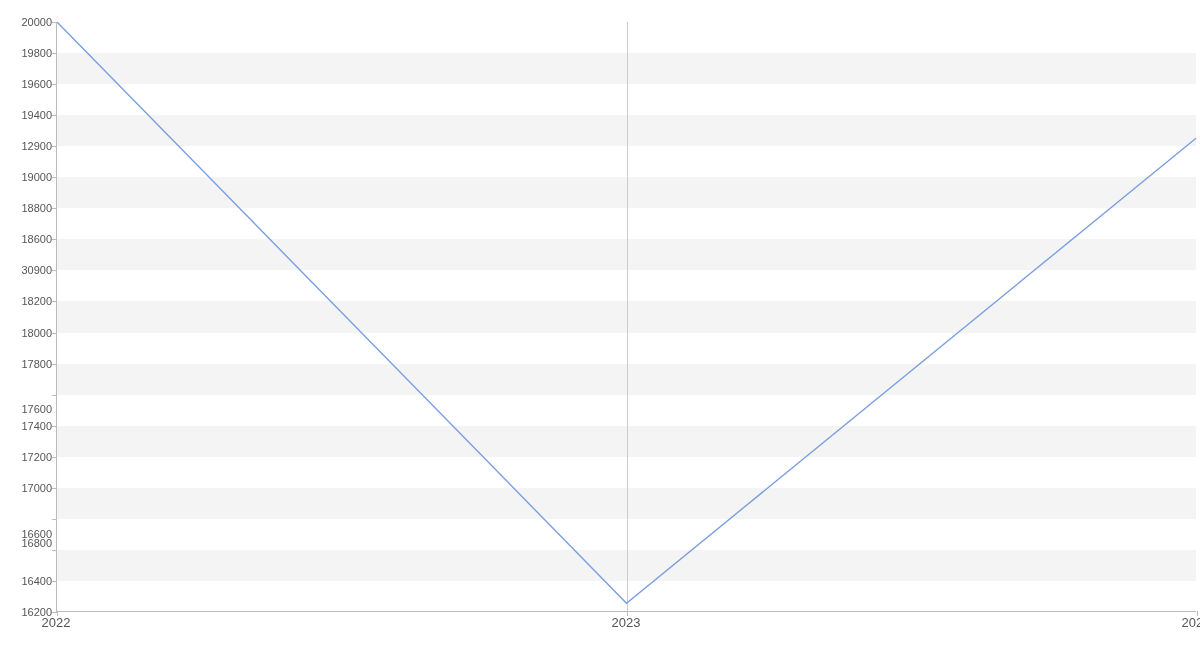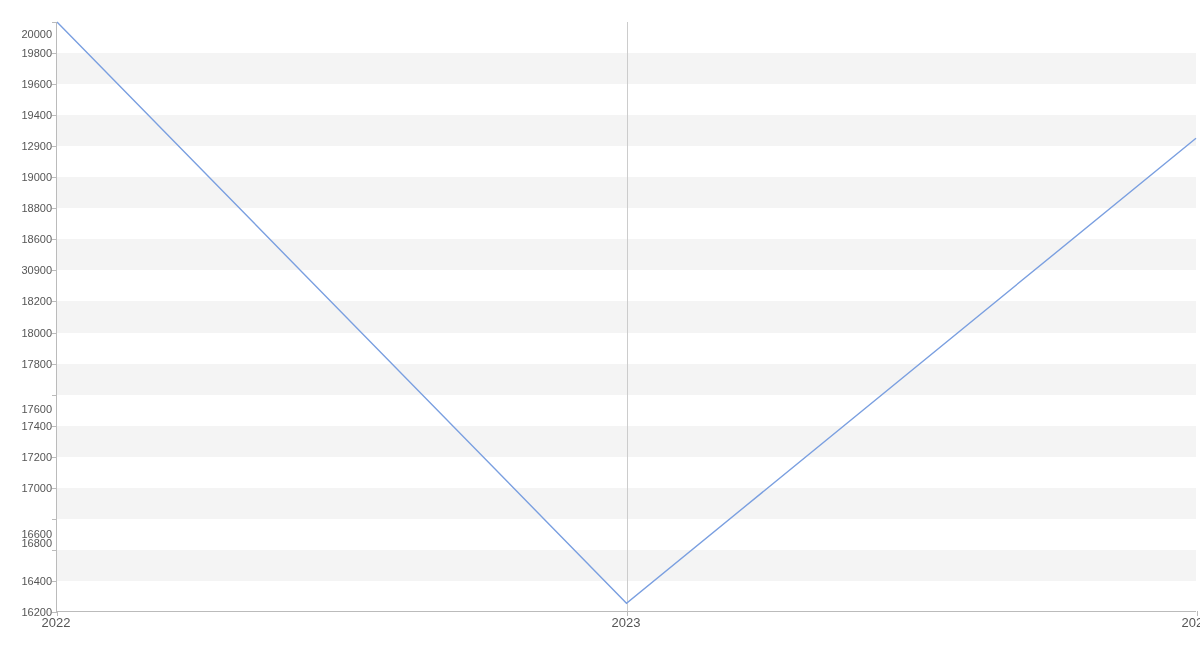--- a/index.html
+++ b/index.html
@@ -149,17 +149,17 @@
     <div class="y-tick-label" style="top: 332.526px;">18000</div>
     <div class="y-tick-label" style="top: 301.474px;">18200</div>
     <div class="y-tick-label" style="top: 270.421px;">30900</div>
     <div class="y-tick-label" style="top: 239.368px;">18600</div>
     <div class="y-tick-label" style="top: 208.316px;">18800</div>
     <div class="y-tick-label" style="top: 177.263px;">19000</div>
     <div class="y-tick-label" style="top: 146.211px;">12900</div>
     <div class="y-tick-label" style="top: 115.158px;">19400</div>
     <div class="y-tick-label" style="top: 84.1053px;">19600</div>
     <div class="y-tick-label" style="top: 53.0526px;">19800</div>
-    <div class="y-tick-label" style="top: 34px;">20000</div>
+    <div class="y-tick-label" style="top: 22px;">20000</div>
     <div class="x-tick-label" style="left: 56px;">2022</div>
     <div class="x-tick-label" style="left: 626px;">2023</div>
     <div class="x-tick-label" style="left: 1196px;">2024</div>
   </div>
 
 </body></html>

